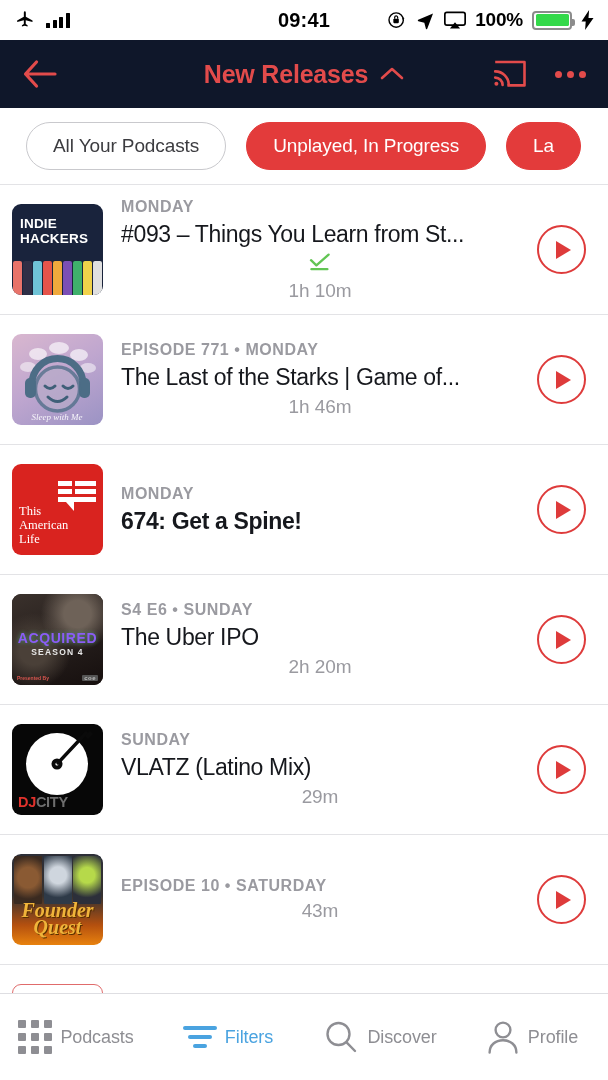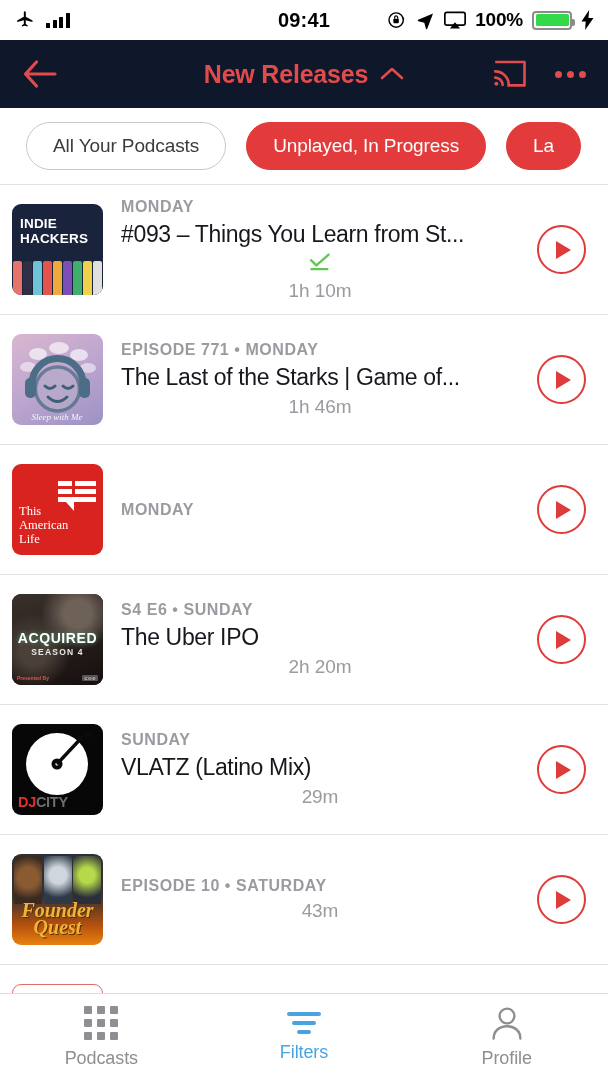--- a/index.html
+++ b/index.html
@@ -119,21 +119,21 @@
   }
 
   
   .tabbar{
     position:absolute; bottom:0; left:0; right:0; height:87px;
     background:#fff; border-top:1px solid #dedee2;
     display:flex; align-items:center;
   }
   .tab{
     flex:1; height:100%;
-    display:flex;flex-direction:column;align-items:center;justify-content:center;
+    display:flex;flex-direction:row;align-items:center;justify-content:center;
     gap:8px;
   }
   .tab .lab{ font-size:18px; color:#8e8e93; letter-spacing:-.1px;}
   .tab.active .lab{ color:#4aa3e0; }
   .grid9{ display:grid; grid-template-columns:repeat(3,8px); gap:5px; }
   .grid9 i{ display:block;width:8px;height:8px;background:#8e8e93;border-radius:1px;}
   .flines{ display:flex;flex-direction:column;align-items:center;gap:5px;}
   .flines i{ display:block;height:4px;background:#4aa3e0;border-radius:2px;}
   .flines i:nth-child(1){width:34px}
   .flines i:nth-child(2){width:24px}
@@ -164,21 +164,21 @@
   .a-acq{ background:#2a2222; position:relative; overflow:hidden;}
   .a-acq .ph{
     position:absolute;inset:0;
     background:
       radial-gradient(circle at 72% 22%, #6e6258 0 14%, transparent 38%),
       radial-gradient(circle at 24% 62%, #4a4038 0 16%, transparent 42%),
       linear-gradient(160deg,#3a312c 0%,#231c1a 60%,#160f0e 100%);
   }
   .a-acq .n1{
     position:absolute;left:0;right:0;top:36px;text-align:center;
-    color:#ffffff; font-weight:800; font-size:14px; letter-spacing:.6px;
+    color:#8b5cf6; font-weight:800; font-size:14px; letter-spacing:.6px;
     text-shadow:0 0 4px rgba(79,224,168,.5);
   }
   .a-acq .n2{
     position:absolute;left:0;right:0;top:53px;text-align:center;
     color:#e8e8e8;font-weight:700;font-size:8.5px;letter-spacing:1.2px;
   }
   .a-acq .f{
     position:absolute;left:5px;bottom:4px;right:5px;
     display:flex;justify-content:space-between;align-items:flex-end;
   }
@@ -352,20 +352,21 @@
         <rect x="17" y="0" width="21" height="5" fill="#fff"></rect>
         <rect x="0" y="8" width="14" height="5" fill="#fff"></rect>
         <rect x="17" y="8" width="21" height="5" fill="#fff"></rect>
         <rect x="0" y="16" width="38" height="5" fill="#fff"></rect>
         <path d="M8 21l8 9V21z" fill="#fff"></path>
       </svg>
       <div class="w">This<br>American<br>Life</div>
     </div>
     <div class="meta">
       <div class="eyebrow">MONDAY</div>
+      <div class="title" style="font-weight:700">674: Get a Spine!</div>
     </div>
     <div class="play"></div>
   </div>
 
   <div class="row">
     <div class="art a-acq">
       <div class="ph"></div>
       <div class="n1">ACQUIRED</div>
       <div class="n2">SEASON 4</div>
       <div class="f">
@@ -448,20 +449,27 @@
 
   <div class="tab active">
     <span class="flines">
         <i></i>
         <i></i>
         <i></i>
       </span>
     <span class="lab">Filters</span>
   </div>
 
+  <div class="tab">
+    <svg width="36" height="34" viewBox="0 0 36 34">
+      <circle cx="15.5" cy="14" r="11" fill="none" stroke="#8e8e93" stroke-width="2.4"></circle>
+      <path d="M23.8 22.6L32 31" fill="none" stroke="#8e8e93" stroke-width="2.4" stroke-linecap="round"></path>
+    </svg>
+    <span class="lab">Discover</span>
+  </div>
 
   <div class="tab">
     <svg width="34" height="34" viewBox="0 0 34 34">
       <circle cx="17" cy="10" r="7.4" fill="none" stroke="#8e8e93" stroke-width="2.4"></circle>
       <path d="M3.6 32.5c0-7.6 6-12.3 13.4-12.3s13.4 4.7 13.4 12.3" fill="none" stroke="#8e8e93" stroke-width="2.4" stroke-linecap="round"></path>
     </svg>
     <span class="lab">Profile</span>
   </div>
 
 </div>

